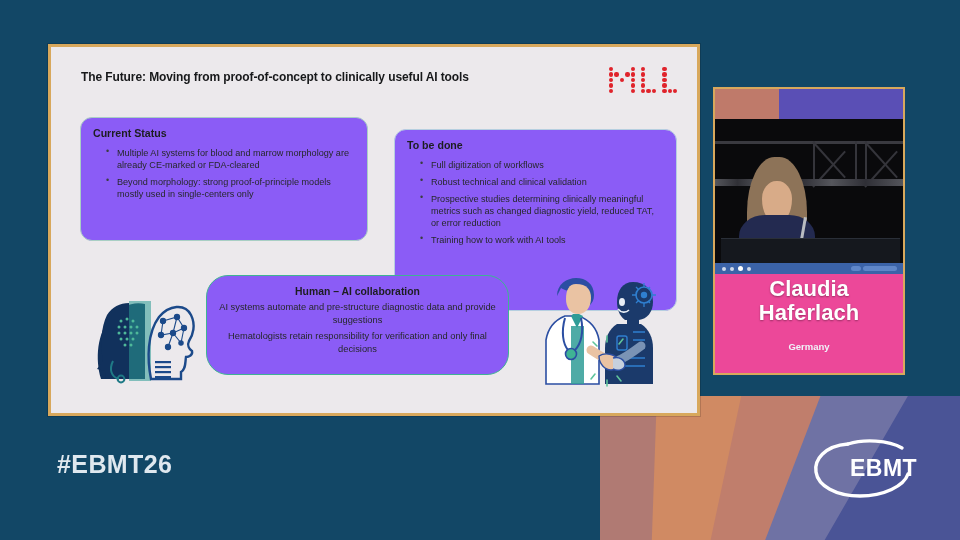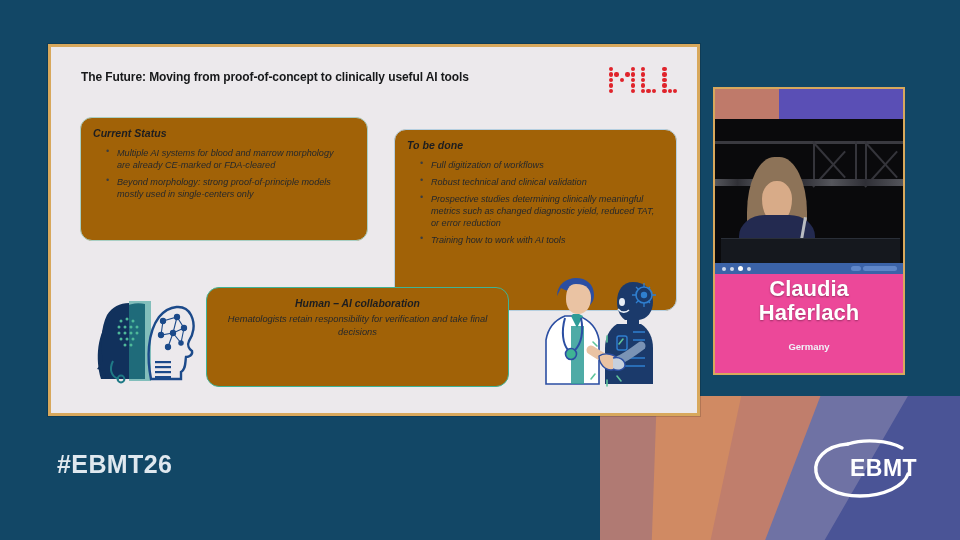--- a/index.html
+++ b/index.html
@@ -77,37 +77,36 @@
   .mll span {
     position: absolute;
     width: 4.4px; height: 4.4px;
     border-radius: 50%;
     background: #e0232b;
   }
 
   
   .card {
     position: absolute;
-    background: #a16207;
+    background: #8b5cf6;
     border-radius: 12px;
     box-sizing: border-box;
-    font-style: italic;
   }
   #card-current {
     left: 29px; top: 70px; width: 288px; height: 124px;
     border: 1.4px solid #a9cfc4;
   }
   #card-todo {
     left: 343px; top: 82px; width: 283px; height: 182px;
     border: 1.4px solid #b6cfe0;
   }
   #card-collab {
-    left: 155px; top: 240px; width: 303px; height: 100px;
+    left: 155px; top: 228px; width: 303px; height: 100px;
     border: 1.8px solid #3fb394;
-    border-radius: 13px;
+    border-radius: 22px;
     text-align: center;
   }
 
   .card-head {
     font-size: 10.6px;
     font-weight: bold;
     color: #1c1d20;
     margin: 9px 0 3px 12px;
   }
   ul.bullets {
@@ -346,21 +345,22 @@
       <ul class="bullets">
         <li>Full digitization of workflows</li>
         <li>Robust technical and clinical validation</li>
         <li>Prospective studies determining clinically meaningful metrics such as changed diagnostic yield, reduced TAT, or error reduction</li>
         <li>Training how to work with AI tools</li>
       </ul>
     </div>
 
     <div class="card" id="card-collab">
       <div class="collab-title">Human – AI collaboration</div>
-      <div class="collab-p">Hematologists retain responsibility for verification and take final decisions</div>
+      <div class="collab-p">AI systems automate and pre-structure diagnostic data and provide suggestions</div>
+      <div class="collab-p">Hematologists retain responsibility for verification and only final decisions</div>
     </div>
 
     <svg id="illus-heads" viewBox="0 0 110 110">
 
       <path d="M12 104 C6 84 8 58 22 42 C31 31 45 26 56 29 L56 104 Z" fill="#11315c"></path>
       <path d="M18 40 C12 52 11 70 14 86 L8 94 L16 96 L17 104 L40 104 L40 28 C31 28 23 32 18 40 Z" fill="#11315c"></path>
 
       <rect x="40" y="26" width="22" height="80" fill="#2c9a93" opacity="0.55"></rect>
 
       <path d="M62 104 C58 84 58 58 70 42 C80 30 96 28 102 40 C107 50 104 60 100 66 C98 70 100 74 103 76 C104 80 100 82 97 82 C96 88 97 94 92 97 L92 104 Z" fill="none" stroke="#1c4a8a" stroke-width="2.4"></path>

